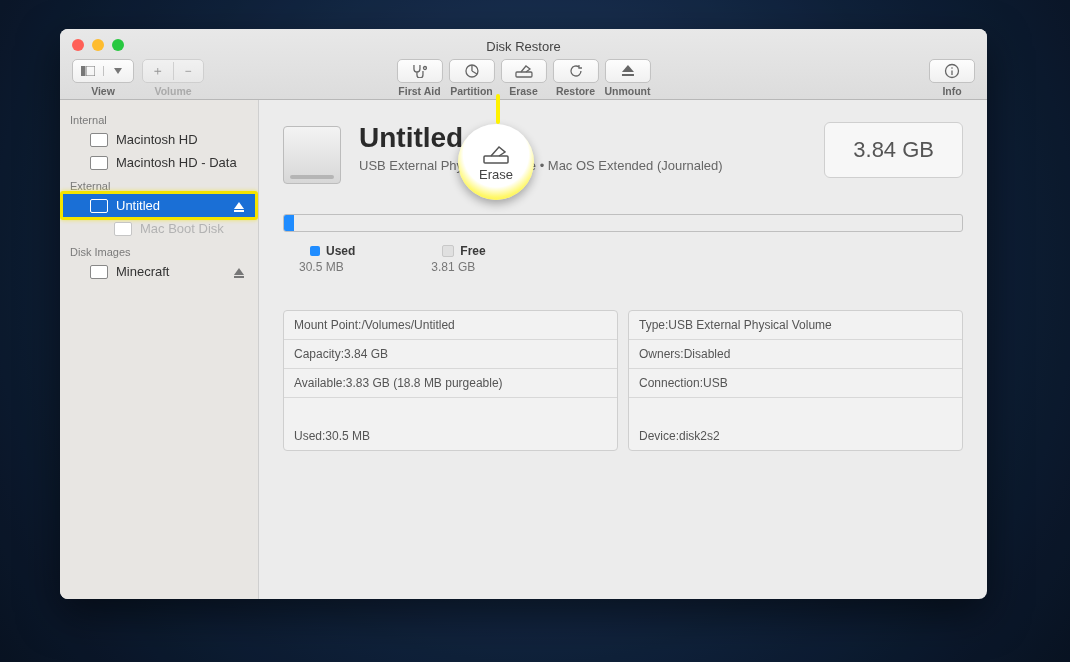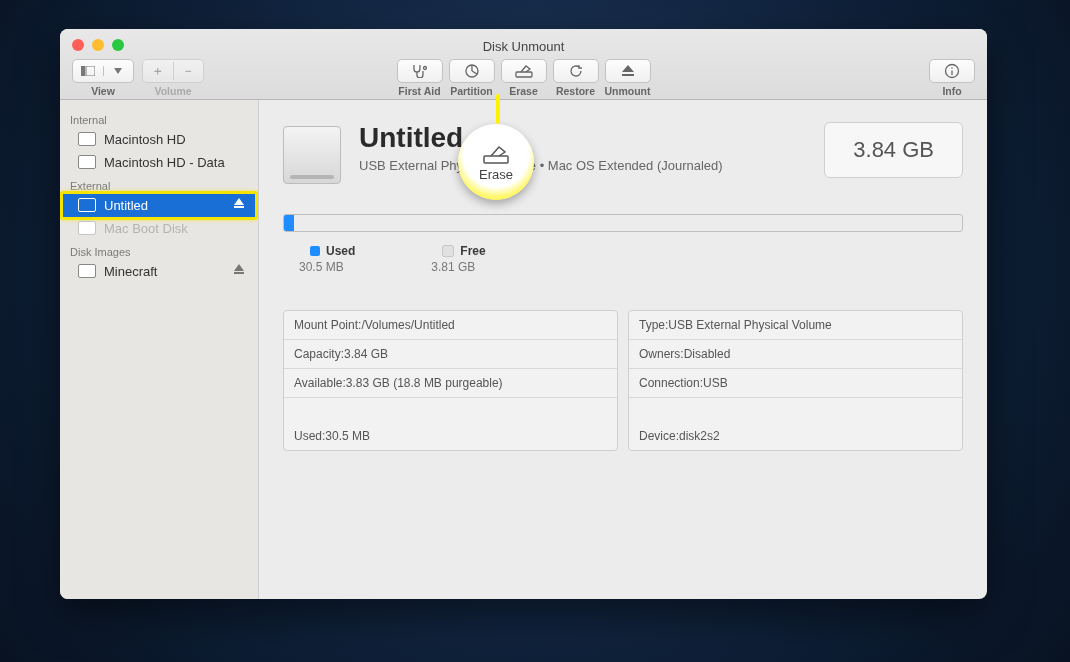--- a/index.html
+++ b/index.html
@@ -19,23 +19,23 @@
   .tb-btn{display:flex;flex-direction:column;align-items:center;gap:2px;cursor:default;}
   .tb-icon{width:44px;height:22px;background:linear-gradient(#fdfdfd,#f0f0f0);border:1px solid #c2c2c2;border-radius:5px;display:flex;align-items:center;justify-content:center;color:#555;}
   .tb-icon.double{width:60px;display:flex;}
   .tb-icon.double .half{flex:1;display:flex;align-items:center;justify-content:center;}
   .tb-icon.double .half:first-child{border-right:1px solid #c2c2c2;}
   .tb-label{font-size:10.5px;color:#666;font-weight:bold;}
   .tb-label.dis{color:#aaa;}
   .body{flex:1;display:flex;min-height:0;}
   .sidebar{width:198px;background:#e8e6e3;border-right:1px solid #cfcfcf;padding-top:8px;overflow:auto;}
   .side-group{font-size:11px;color:#7a7a7a;padding:6px 10px 2px;}
-  .side-item{display:flex;gap:8px;padding:4px 10px 4px 18px;font-size:13px;color:#333;position:relative;}
+  .side-item{display:flex;align-items:center;gap:8px;padding:4px 10px 4px 30px;font-size:13px;color:#333;position:relative;}
   .side-item.sel{background:#1a6fd6;color:#fff;}
-  .side-item.dis{color:#b3b3b3;}
+  .side-item.dis{color:#b3b3b3;margin-left:24px;}
   .side-item .dicon{width:16px;height:12px;border:1px solid #888;border-radius:2px;background:#fff;flex-shrink:0;}
   .side-item.sel .dicon{border-color:#fff;background:transparent;}
   .side-item.dis .dicon{border-color:#c5c5c5;}
   .eject{width:0;height:0;border-left:5px solid transparent;border-right:5px solid transparent;border-bottom:7px solid #777;margin-left:auto;margin-right:4px;position:relative;}
   .eject::after{content:"";position:absolute;left:-5px;top:8px;width:10px;height:2px;background:#777;}
   .side-item.sel .eject{border-bottom-color:#fff;}
   .side-item.sel .eject::after{background:#fff;}
   .highlight-box{position:absolute;left:0;right:0;top:-3px;bottom:-3px;border:3px solid #f5e400;border-radius:3px;pointer-events:none;box-shadow:0 0 4px rgba(245,228,0,0.6);}
   .content{flex:1;padding:22px 24px;overflow:auto;}
   .vol-header{display:flex;align-items:flex-start;gap:18px;margin-bottom:30px;}
@@ -73,21 +73,21 @@
   <div class="dimmer"></div>
 
   <div class="window">
 
     <div class="titlebar">
       <div class="traffic">
         <div class="dot r"></div>
         <div class="dot y"></div>
         <div class="dot g"></div>
       </div>
-      <div class="win-title">Disk Unmount</div>
+      <div class="win-title">Disk Restore</div>
 
       <div class="tb-left">
         <div class="tb-btn">
           <div class="tb-icon double">
             <div class="half">
                 <svg width="14" height="10" viewBox="0 0 14 10">
                   <rect x="0" y="0" width="4" height="10" fill="#777"></rect>
                   <rect x="5" y="0" width="9" height="10" fill="none" stroke="#777"></rect>
                 </svg>
               </div>

